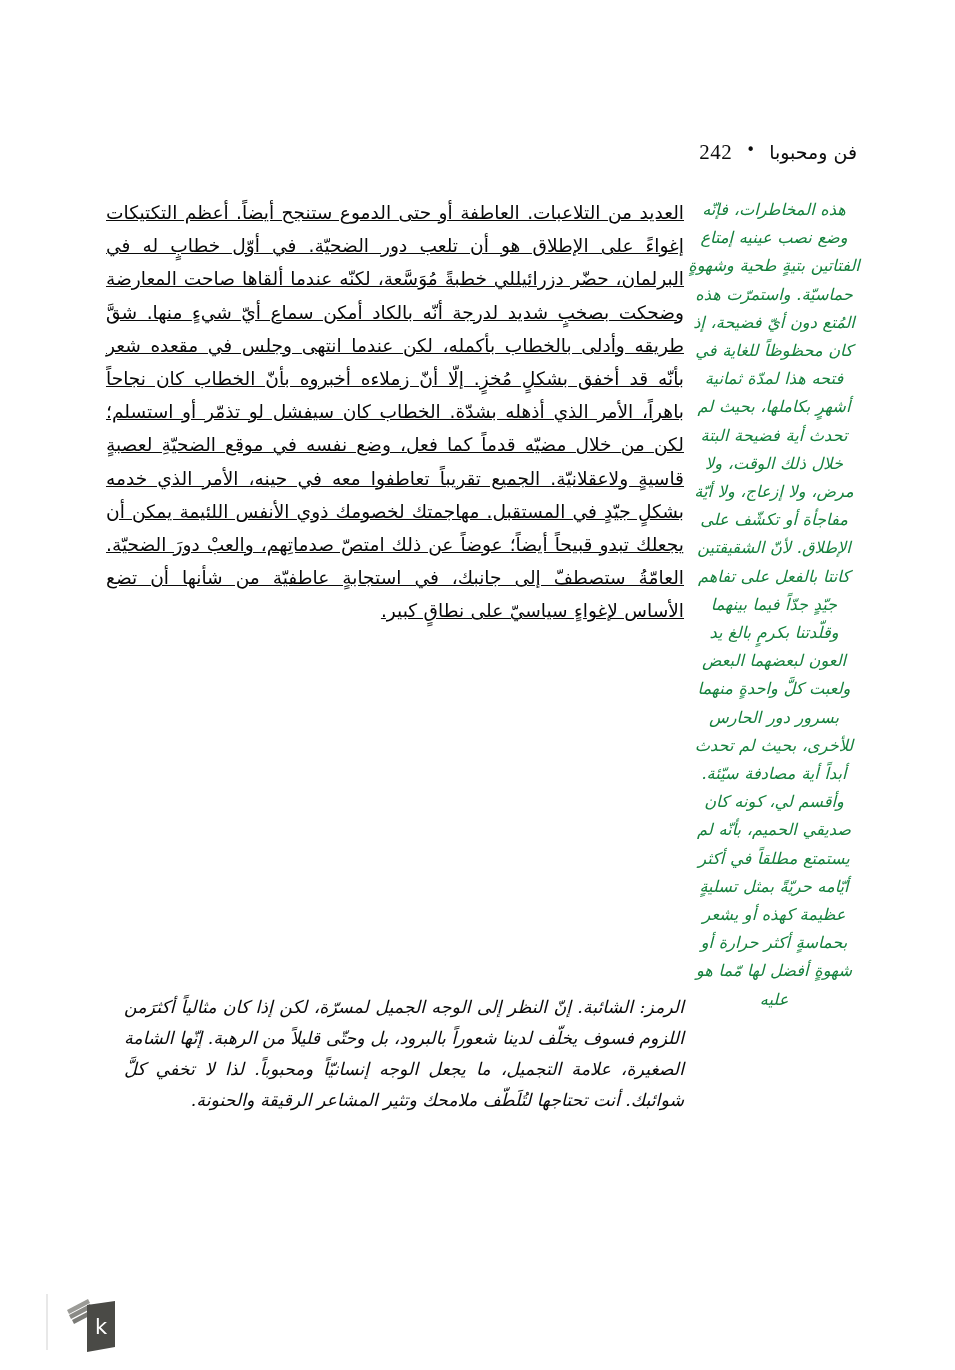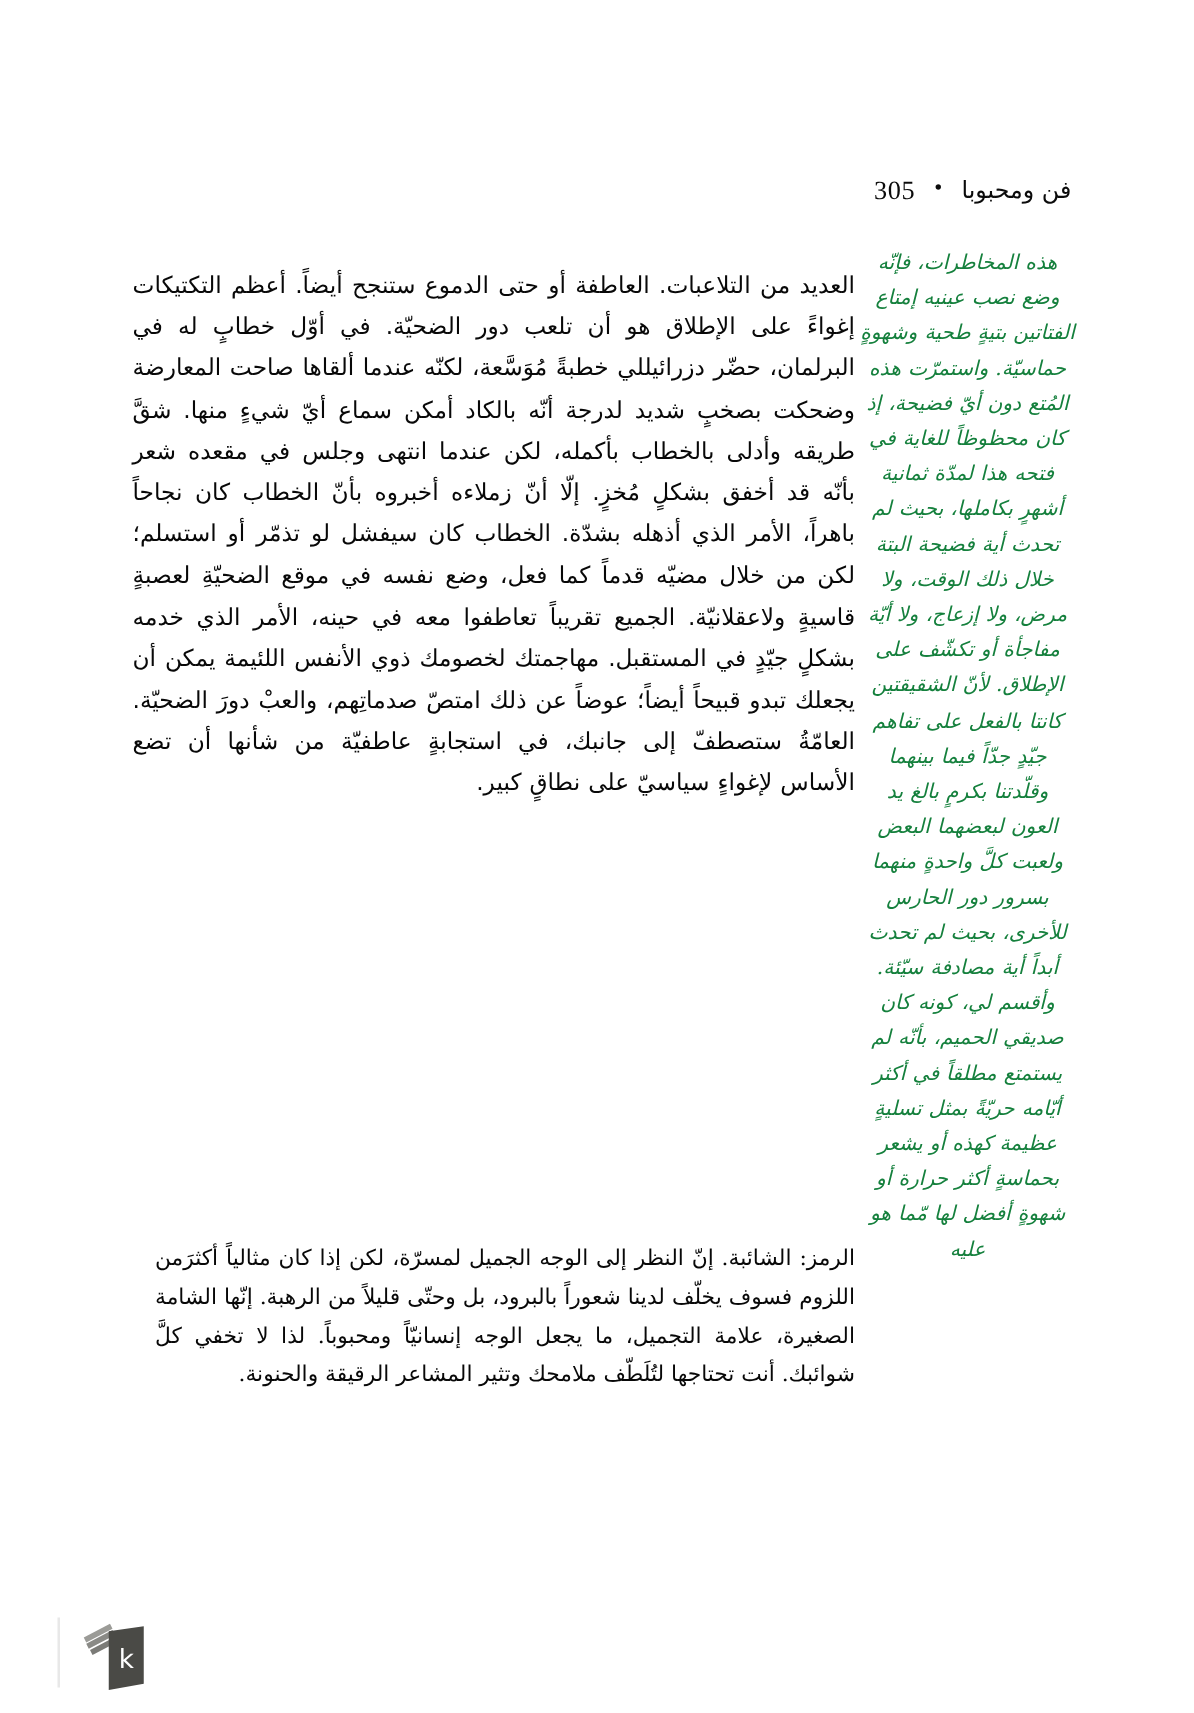--- a/index.html
+++ b/index.html
@@ -62,26 +62,27 @@
     position: absolute;
     top: 196px;
     left: 112px;
     width: 748px;
     height: 1040px;
   }
 
   
   .main-col {
     position: absolute;
-    top: 16px;
+    top: 0;
     right: 176px;
     width: 578px;
     direction: rtl;
     text-align: justify;
     text-align-last: auto;
+    text-decoration: underline;
   }
 
   .main-col p {
     margin: 0;
     font-family: "DejaVu Sans", "Liberation Sans", sans-serif;
     font-size: 18.6px;
     line-height: 33.2px;
     text-align: justify;
     word-spacing: 0.5px;
     color: #080808;
@@ -91,20 +92,21 @@
   .symbol-block {
     position: absolute;
     top: 796px;
     right: 176px;
     width: 560px;
     direction: rtl;
   }
   .symbol-block p {
     margin: 0;
     font-family: "DejaVu Serif", "Liberation Serif", serif;
+    font-style: italic;
     font-size: 17.4px;
     line-height: 31px;
     text-align: justify;
     color: #080808;
   }
 
   
   .margin-note {
     position: absolute;
     top: 0;
@@ -161,21 +163,21 @@
   }
 </style>
 </head>
 <body>
 
 <div class="page">
 
   <div class="running-head">
     <span class="book-title">فن ومحبوبا</span>
     <span class="head-dot">•</span>
-    <span class="folio">305</span>
+    <span class="folio">242</span>
   </div>
 
   <div class="body-area">
 
     <div class="main-col">
       <p>العديد من التلاعبات. العاطفة أو حتى الدموع ستنجح أيضاً. أعظم التكتيكات إغواءً على الإطلاق هو أن تلعب دور الضحيّة. في أوّل خطابٍ له في البرلمان، حضّر دزرائيللي خطبةً مُوَسَّعة، لكنّه عندما ألقاها صاحت المعارضة وضحكت بصخبٍ شديد لدرجة أنّه بالكاد أمكن سماع أيّ شيءٍ منها. شقَّ طريقه وأدلى بالخطاب بأكمله، لكن عندما انتهى وجلس في مقعده شعر بأنّه قد أخفق بشكلٍ مُخزٍ. إلّا أنّ زملاءه أخبروه بأنّ الخطاب كان نجاحاً باهراً، الأمر الذي أذهله بشدّة. الخطاب كان سيفشل لو تذمّر أو استسلم؛ لكن من خلال مضيّه قدماً كما فعل، وضع نفسه في موقع الضحيّةِ لعصبةٍ قاسيةٍ ولاعقلانيّة. الجميع تقريباً تعاطفوا معه في حينه، الأمر الذي خدمه بشكلٍ جيّدٍ في المستقبل. مهاجمتك لخصومك ذوي الأنفس اللئيمة يمكن أن يجعلك تبدو قبيحاً أيضاً؛ عوضاً عن ذلك امتصّ صدماتِهم، والعبْ دورَ الضحيّة. العامّةُ ستصطفّ إلى جانبك، في استجابةٍ عاطفيّة من شأنها أن تضع الأساس لإغواءٍ سياسيّ على نطاقٍ كبير.</p>
     </div>
 
     <div class="symbol-block">
       <p>الرمز: الشائبة. إنّ النظر إلى الوجه الجميل لمسرّة، لكن إذا كان مثالياً أكثرَمن اللزوم فسوف يخلّف لدينا شعوراً بالبرود، بل وحتّى قليلاً من الرهبة. إنّها الشامة الصغيرة، علامة التجميل، ما يجعل الوجه إنسانيّاً ومحبوباً. لذا لا تخفي كلَّ شوائبك. أنت تحتاجها لتُلَطّف ملامحك وتثير المشاعر الرقيقة والحنونة.</p>

